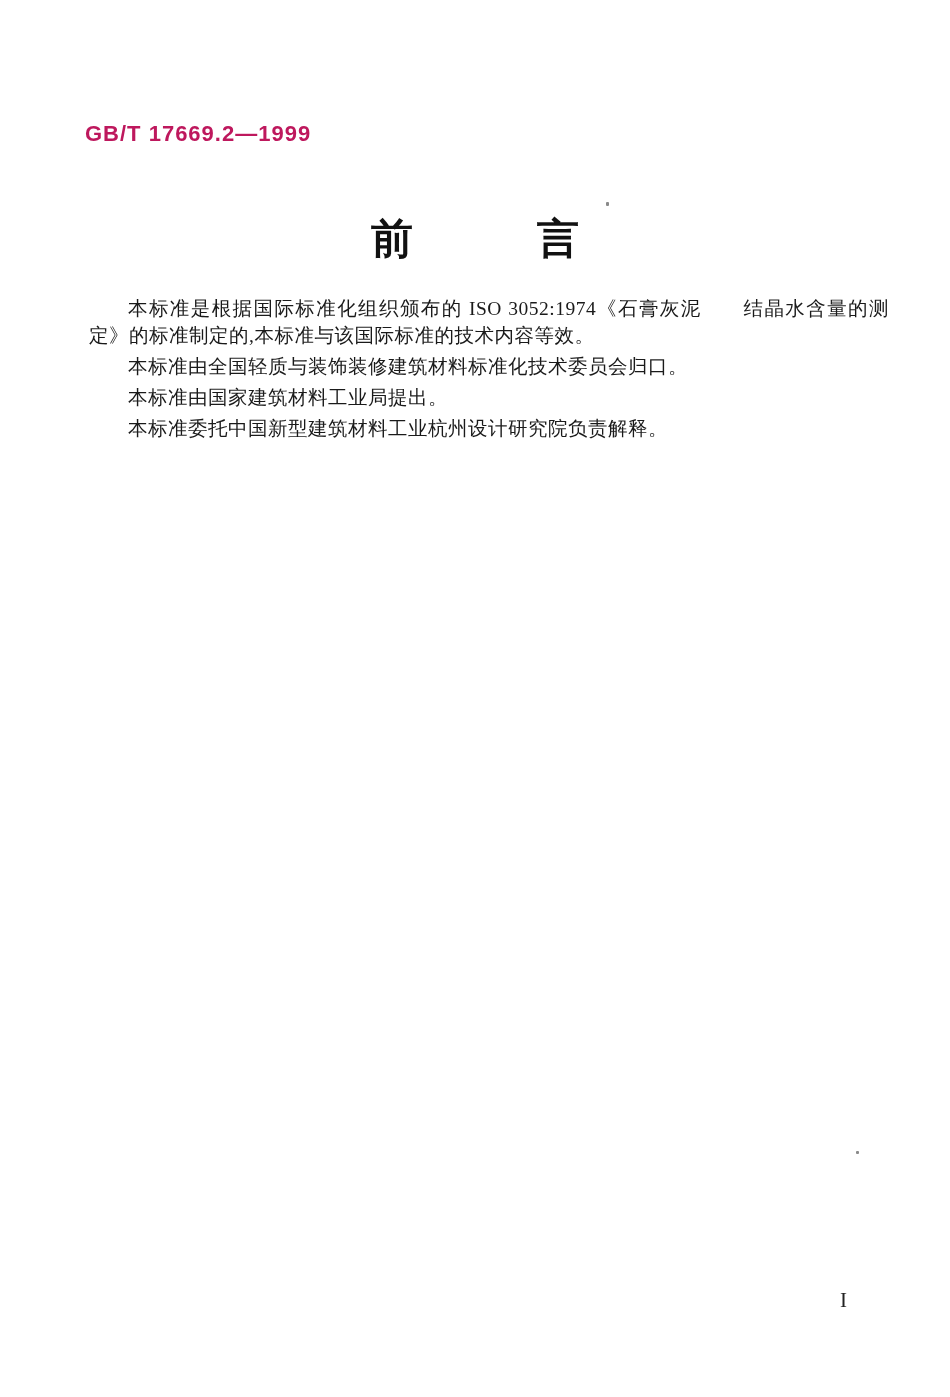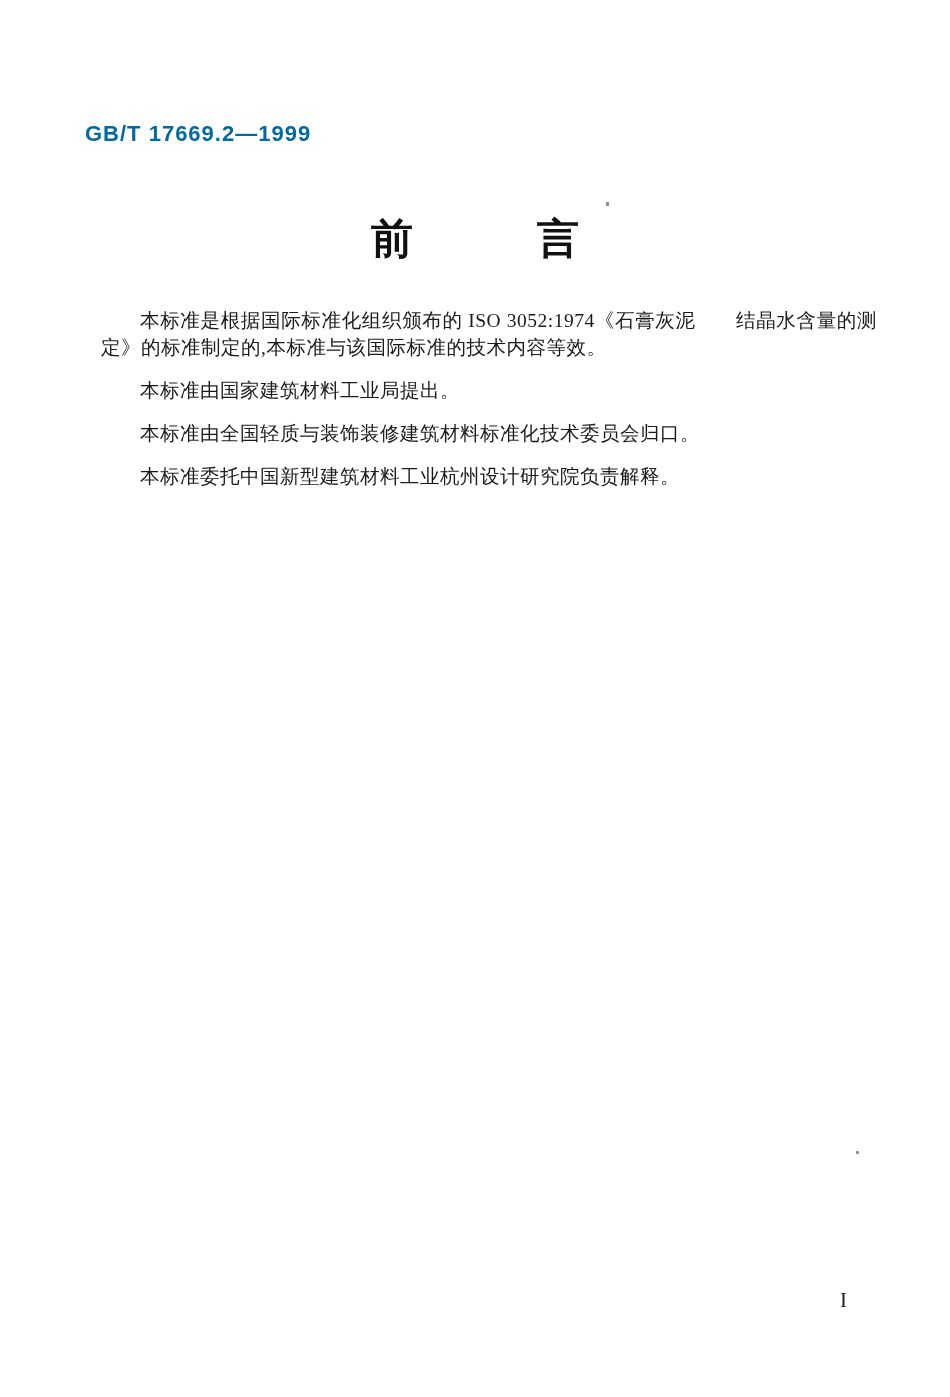--- a/index.html
+++ b/index.html
@@ -17,21 +17,21 @@
     color: #161616;
   }
   .standard-number {
     position: absolute;
     left: 85px;
     top: 121px;
     font-family: "Liberation Sans", sans-serif;
     font-weight: 700;
     font-size: 22px;
     letter-spacing: 1px;
-    color: #0369a1;
+    color: #be185d;
     white-space: nowrap;
   }
   .doc-title {
     position: absolute;
     left: 0;
     top: 216px;
     width: 950px;
     display: flex;
     justify-content: center;
     gap: 124px;
@@ -43,21 +43,21 @@
   .body-block {
     position: absolute;
     left: 85px;
     top: 291px;
     width: 808px;
     font-size: 19.5px;
     line-height: 27px;
     color: #1a1a1a;
   }
   .body-block p {
-    margin: 16px;
+    margin: 4px;
     text-indent: 39px;
     text-align: justify;
     letter-spacing: 0.5px;
   }
   .page-number {
     position: absolute;
     left: 840px;
     top: 1288px;
     font-family: "Liberation Serif", serif;
     font-size: 21px;
@@ -78,22 +78,22 @@
 
   <div class="standard-number">GB/T 17669.2—1999</div>
 
   <div class="doc-title">
     <span>前</span>
     <span>言</span>
   </div>
 
   <div class="body-block">
     <p>本标准是根据国际标准化组织颁布的 ISO 3052:1974《石膏灰泥　　结晶水含量的测定》的标准制定的,本标准与该国际标准的技术内容等效。</p>
+    <p>本标准由全国轻质与装饰装修建筑材料标准化技术委员会归口。</p>
     <p>本标准由国家建筑材料工业局提出。</p>
-    <p>本标准由全国轻质与装饰装修建筑材料标准化技术委员会归口。</p>
     <p>本标准委托中国新型建筑材料工业杭州设计研究院负责解释。</p>
   </div>
 
   <div class="page-number">I</div>
 
   <div class="scan-speck speck-1"></div>
   <div class="scan-speck speck-2"></div>
 
 </div>
 

